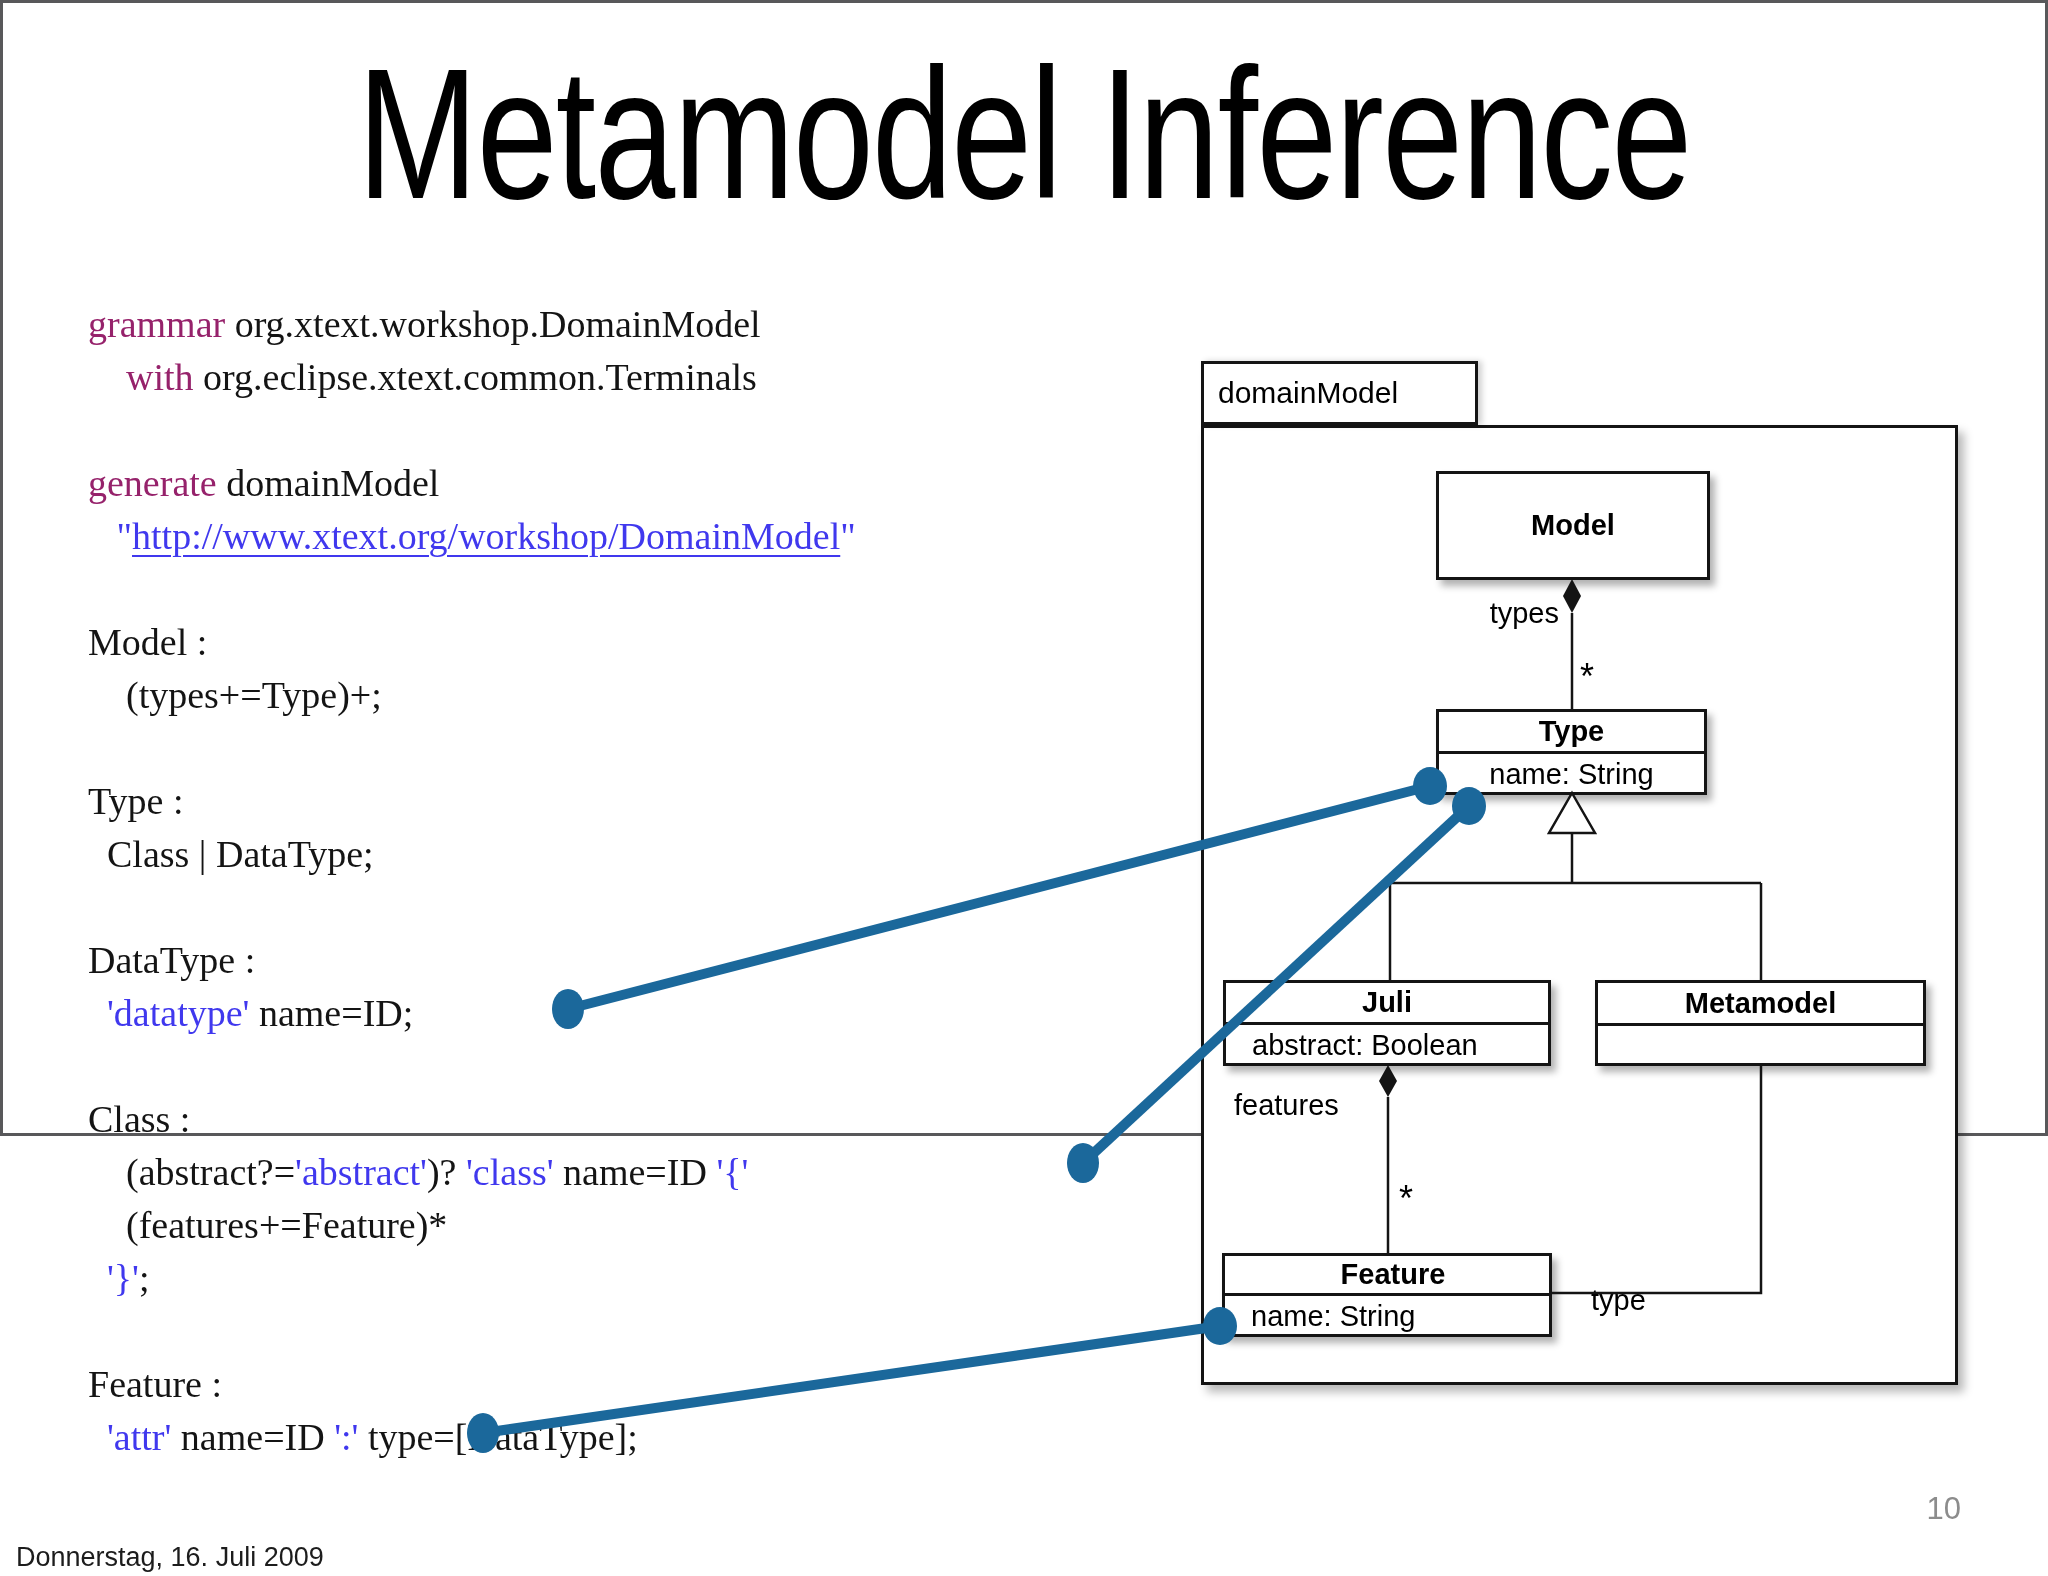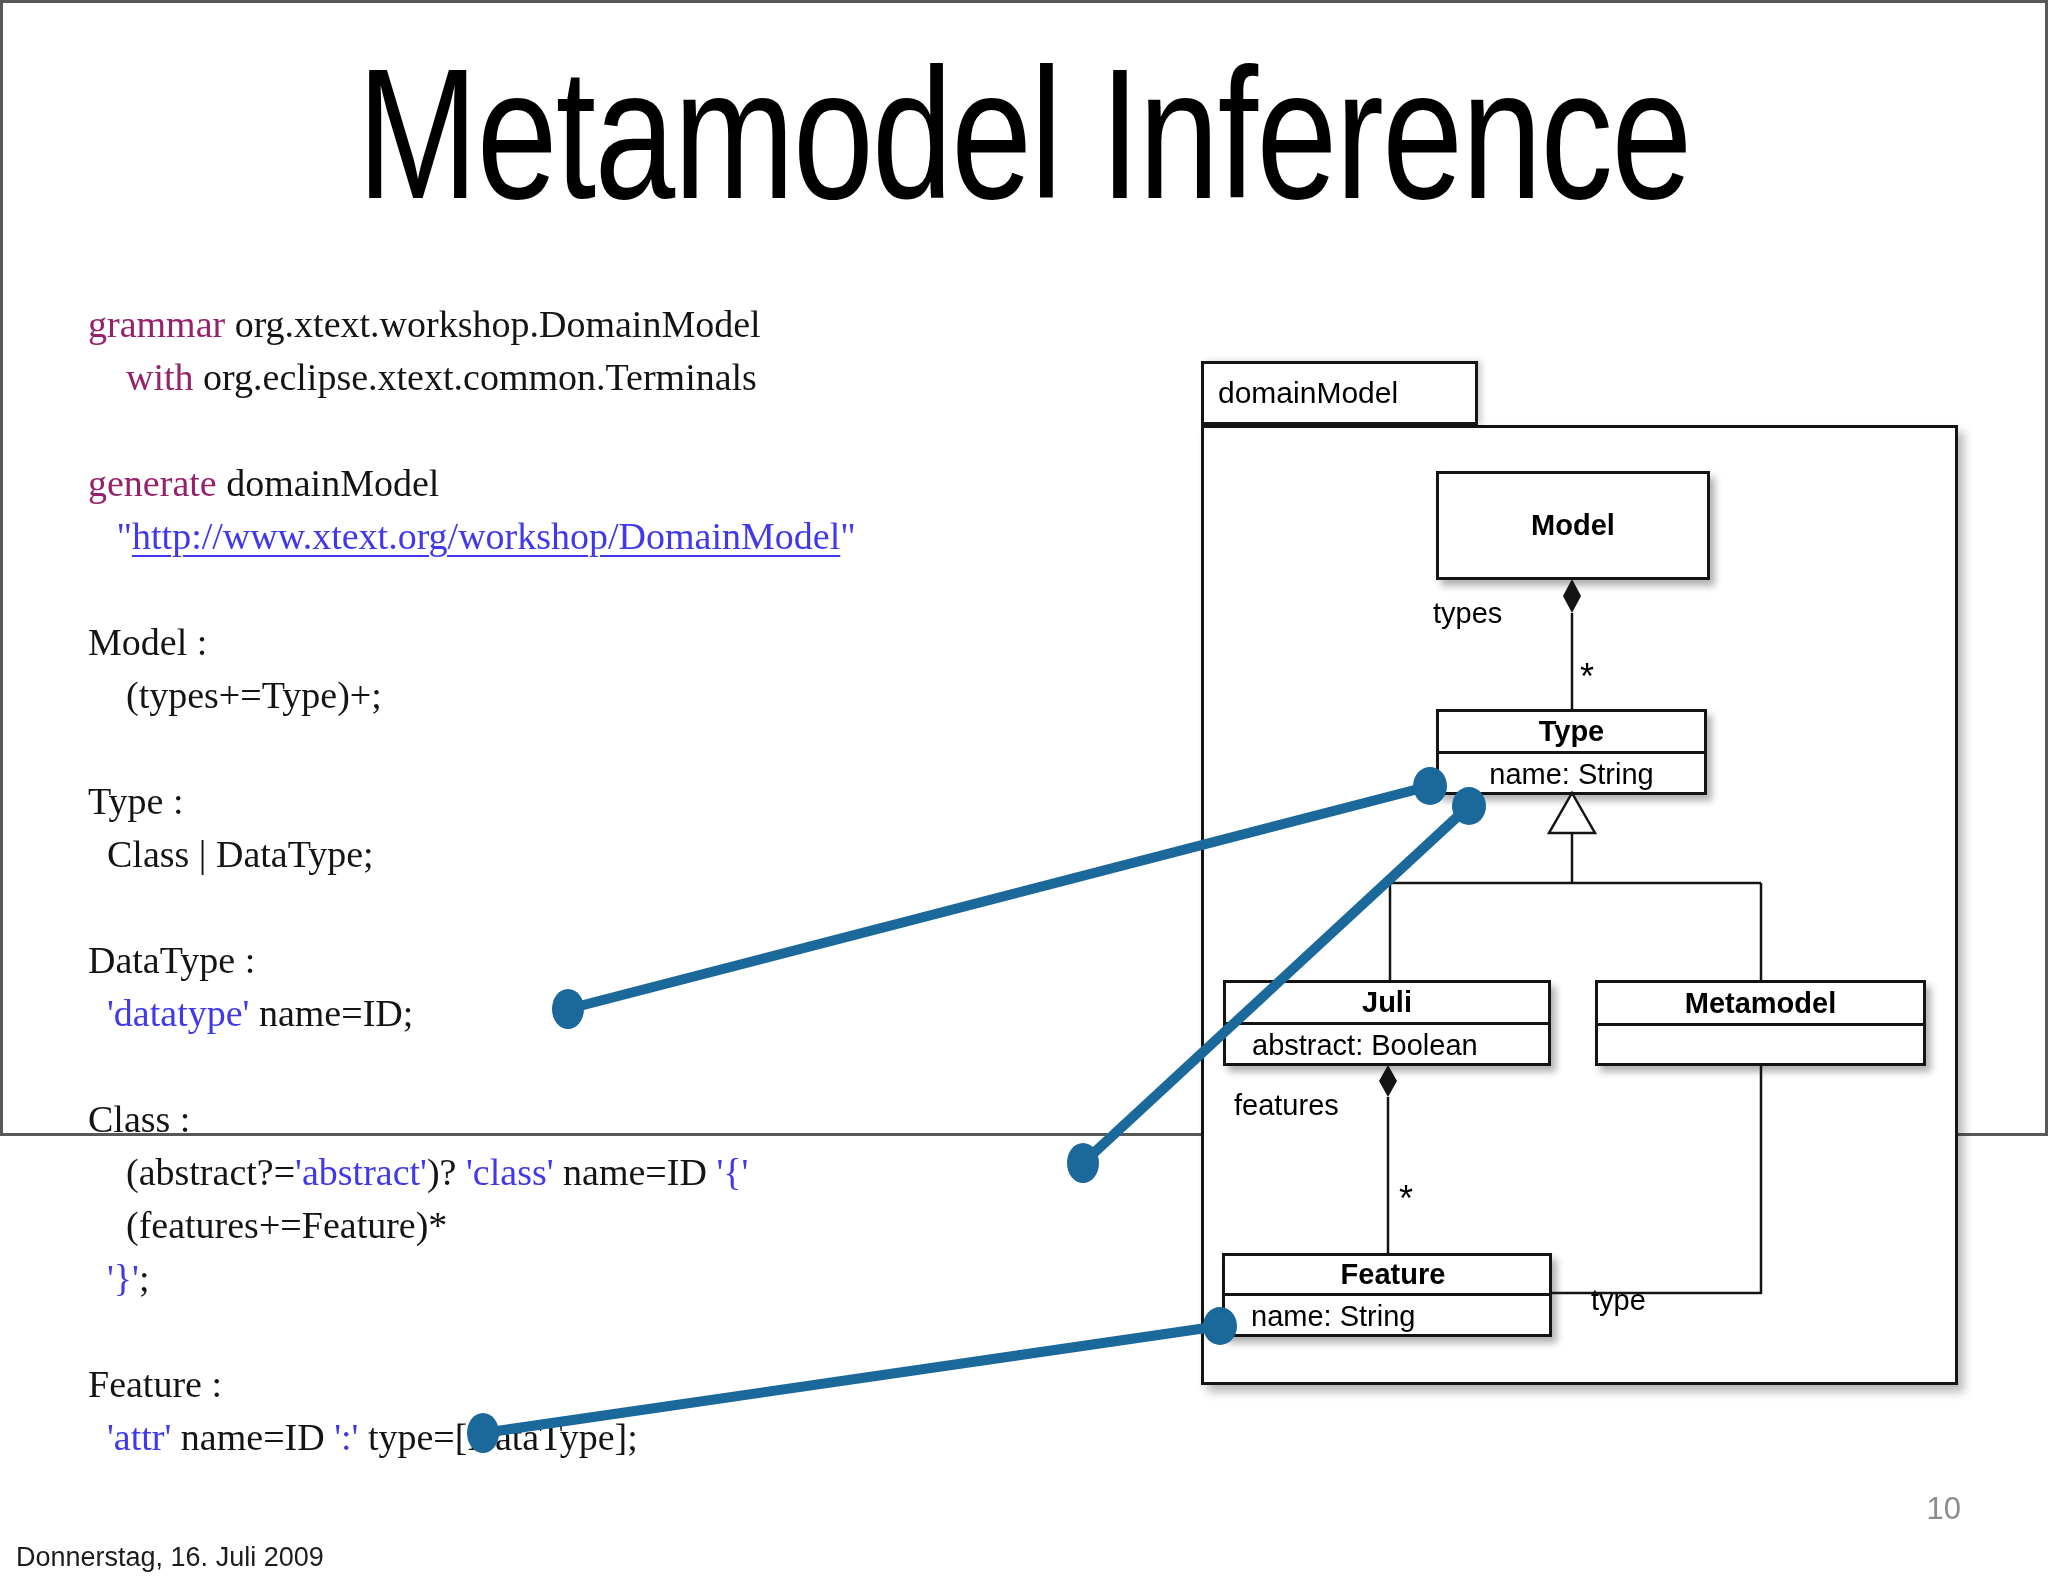--- a/index.html
+++ b/index.html
@@ -94,21 +94,21 @@
   <div class="uml-box" style="left:1592px;top:977px;width:331px;height:86px;">
     <div class="uml-title" style="height:40px;">Metamodel</div>
     <div class="uml-attr" style="height:40px;"></div>
   </div>
 
   <div class="uml-box" style="left:1219px;top:1250px;width:330px;height:84px;">
     <div class="uml-title" style="height:37px;margin-left:12px;">Feature</div>
     <div class="uml-attr" style="height:41px;">name: String</div>
   </div>
 
-  <div class="dlabel" style="left:1430px;top:594px;width:126px;">types</div>
+  <div class="dlabel" style="left:1430px;top:594px;width:126px;text-align:right;">types</div>
   <div class="mult" style="left:1577px;top:664px;">*</div>
   <div class="dlabel" style="left:1231px;top:1086px;">features</div>
   <div class="mult" style="left:1396px;top:1186px;">*</div>
   <div class="dlabel" style="left:1588px;top:1281px;">type</div>
 
   <svg class="overlay" width="2048" height="1536" viewBox="0 0 2048 1536">
 
     <polygon points="1569,576 1578,593 1569,610 1560,593" fill="#141414"></polygon>
     <line x1="1569" y1="610" x2="1569" y2="706" stroke="#141414" stroke-width="2.5"></line>
 

